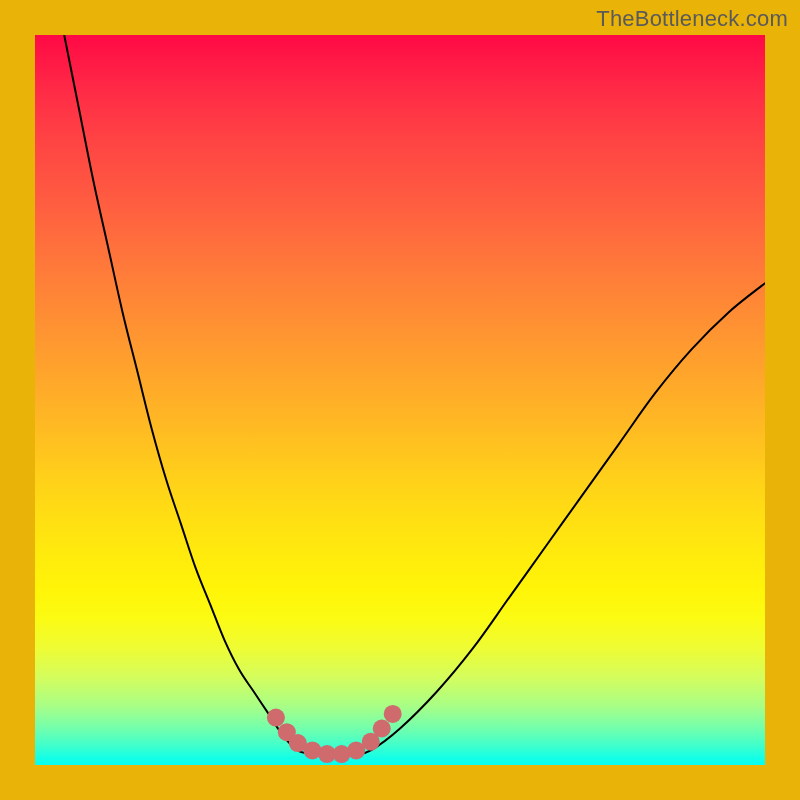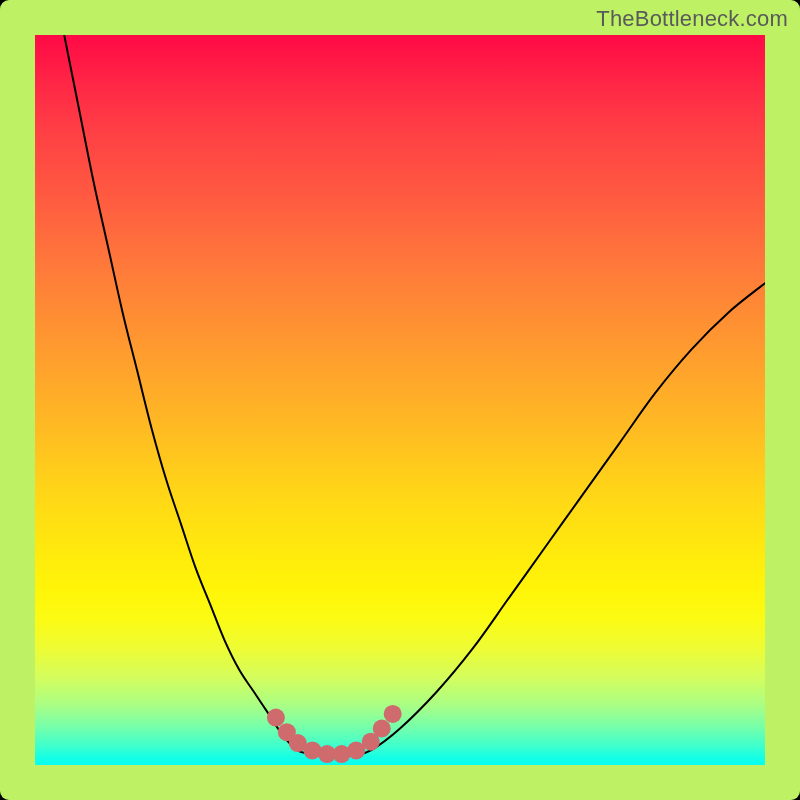--- a/index.html
+++ b/index.html
@@ -7,22 +7,21 @@
     padding: 0;
     width: 800px;
     height: 800px;
     overflow: hidden;
     background: #000;
     font-family: Arial, Helvetica, sans-serif;
   }
   .frame {
     position: absolute;
     inset: 0;
-    background: #bef264;
-    border-radius: 9px;
+    background: #eab308;
   }
   .plot-area {
     position: absolute;
     left: 35px;
     top: 35px;
     width: 730px;
     height: 730px;
     overflow: hidden;
   }
   .gradient-bg {

